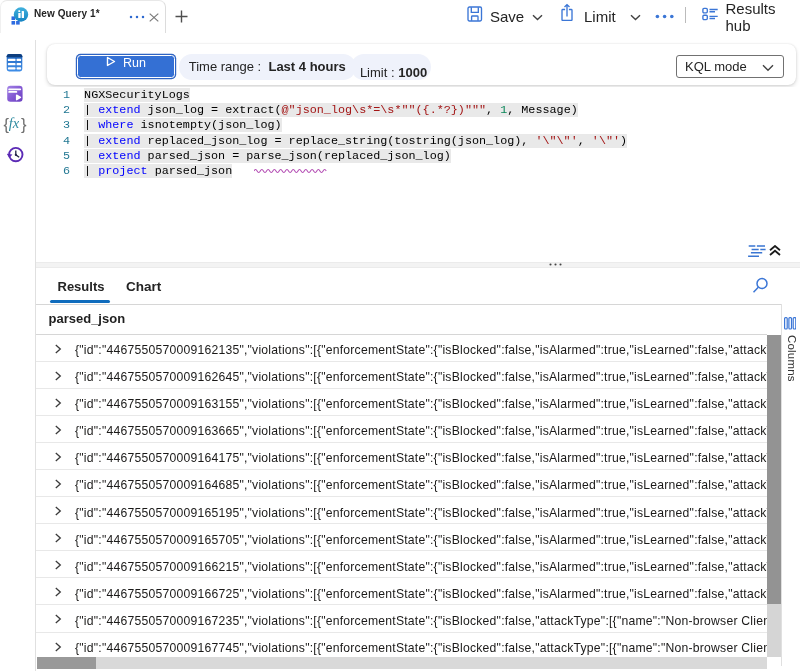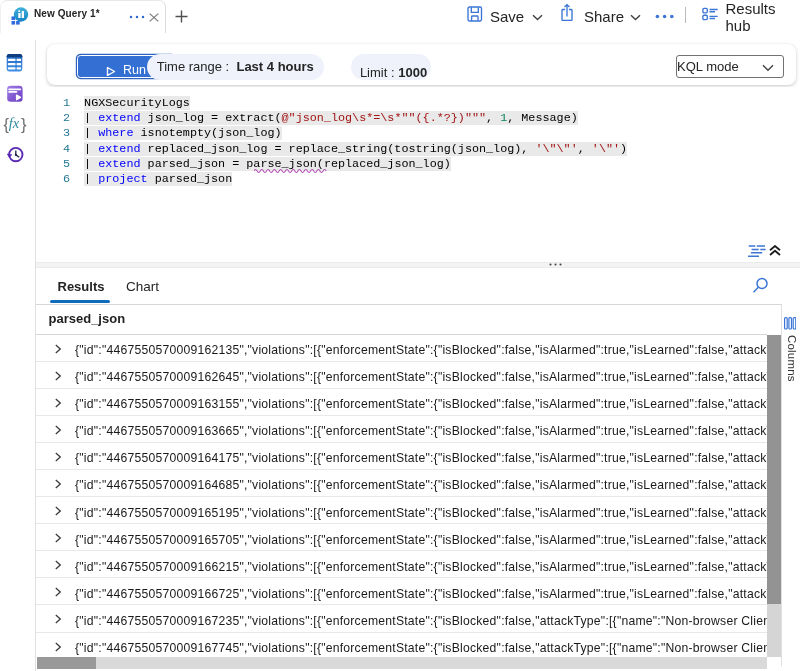--- a/index.html
+++ b/index.html
@@ -10,40 +10,40 @@
 #tab { left:0px; top:0; width:166px; height:33px; border-right:1px solid #dcdcdc; border-top:1px solid #e8e8e8; border-left:1px solid #f0f0f0; border-radius:7px 7px 0 0; }
 #tabname { left:34px; top:8px; font-size:10px; font-weight:bold; color:#242424; letter-spacing:0.1px; }
 #tabdots { left:129px; top:15px; }
 .topitem { top:0; height:33px; display:flex; align-items:center; gap:6px; font-size:15px; color:#242424; }
 .chev { margin-left:2px; }
 #topdiv { left:685px; top:6.5px; width:1px; height:16px; background:#bbbbbb; }
 
 #sidebarline { left:35px; top:40px; width:1px; height:631px; background:#e0e0e0; }
 
 #card { left:47px; top:44px; width:749px; height:41px; background:#fff; border-radius:8px; box-shadow:0 0 2px rgba(0,0,0,.12), 0 2px 4px rgba(0,0,0,.14); }
-#runbtn { left:77px; top:55px; width:98px; height:23px; background:#3470d4; border:1.5px solid #fff; box-shadow:0 0 0 1.2px #2e63c2; border-radius:3.5px; display:flex; align-items:flex-end; justify-content:center; gap:7px; color:#fff; font-size:12.5px; }
+#runbtn { left:77px; top:55px; width:98px; height:23px; background:#3470d4; border:1.5px solid #fff; box-shadow:0 0 0 1.2px #2e63c2; border-radius:3.5px; display:flex; align-items:flex-start; justify-content:center; gap:7px; color:#fff; font-size:12.5px; }
 .pill { top:53.5px; height:26.5px; background:#eff2fb; border-radius:13.5px; display:flex; align-items:center; justify-content:center; font-size:13px; color:#242424; }
-#pill1 { left:147px; width:176.5px; }
+#pill1 { left:179px; width:176.5px; }
 #pill2 { left:351px; width:80px; padding-left:5px;align-items:flex-end; }
-#kql { left:676px; top:54.5px; width:108px; height:23px; border:1px solid #717171; border-radius:3px; background:#fff; display:flex; align-items:center; font-size:13px; color:#242424; padding-left:0; }
+#kql { left:676px; top:54.5px; width:108px; height:23px; border:1px solid #717171; border-radius:3px; background:#fff; display:flex; align-items:center; font-size:13px; color:#242424; padding-left:8px; }
 
 #editor { left:36px; top:87px; width:764px; height:165.5px; background:#fff; font-family:"Liberation Mono", monospace; font-size:11.75px; }
-#editor pre { position:absolute; left:0; top:9px; font-family:"Liberation Mono", monospace; font-size:11.75px; line-height:15.2px; color:#000; }
+#editor pre { position:absolute; left:0; top:1px; font-family:"Liberation Mono", monospace; font-size:11.75px; line-height:15.2px; color:#000; }
 .ln { display:inline-block; width:34px; text-align:right; color:#237893; }
 .cl { background:#e9e9e9; }
 .kw { color:#0000ff; }
 .str { color:#a31515; }
 .num { color:#098658; }
 .sq { }
 
 #splitter { left:36px; top:262px; width:764px; height:5.5px; background:#f3f3f3; border-top:1px solid #ebebeb; border-bottom:1px solid #ebebeb; }
 #splitdots { left:549px; top:263px; }
 
 #tabresults { left:57.5px; top:278.5px; font-size:13px; font-weight:700; color:#242424; }
-#tabchart { left:126px; top:278.5px; font-size:13.5px; color:#242424; }
+#tabchart { left:126px; top:278.5px; font-size:13.5px; color:#242424;font-weight:bold; }
 #tabunderline { left:50px; top:299.5px; width:60px; height:3px; background:#0f6cbd; border-radius:2px; }
 #gridtopline { left:36px; top:303.5px; width:745px; height:1px; background:#d6d6d6; }
 #gridheader { left:36px; top:304.5px; width:731px; height:30px; border-bottom:1px solid #d6d6d6; }
 #ph { left:48.5px; top:311px; font-size:13px; font-weight:700; color:#1f1f1f; }
 #rows { left:36px; top:334.5px; width:730.5px; height:322px; overflow:hidden; }
 .row { position:relative; width:1600px; height:27.1px; border-bottom:1px solid #e8e8e8; font-size:12.2px; letter-spacing:0.22px; color:#1b1a19; white-space:nowrap; }
 .row .chv { position:absolute; left:17.5px; top:9px; }
 .row .txt { position:absolute; left:39px; top:8.5px; }
 
 #vsb { left:766.5px; top:334.5px; width:14px; height:322px; background:#fff; }
@@ -98,21 +98,21 @@
       <span>Save</span>
     </div>
   <svg class="abs chev" style="left:530px;top:13.5px" width="11" height="7" viewBox="0 0 11 7" fill="none" stroke="#424242" stroke-width="1.4">
       <path d="M1 1.2 L5.5 5.6 L10 1.2"></path>
     </svg>
   <svg class="abs" style="left:558.5px;top:3px" width="16" height="18" viewBox="0 0 16 18" fill="none" stroke="#3b76d6" stroke-width="1.35">
     <path d="M9.9 6.5 H12.2 Q13 6.5 13 7.3 V16.7 Q13 17.5 12.2 17.5 H3.8 Q3 17.5 3 16.7 V7.3 Q3 6.5 3.8 6.5 H6.1"></path>
     <path d="M8 13.5 V1.6 M5.5 4.1 L8 1.6 L10.5 4.1"></path>
   </svg>
   <div class="abs topitem" style="left:584px">
-      <span>Share</span>
+      <span>Limit</span>
     </div>
   <svg class="abs chev" style="left:628px;top:13.5px" width="11" height="7" viewBox="0 0 11 7" fill="none" stroke="#424242" stroke-width="1.4">
       <path d="M1 1.2 L5.5 5.6 L10 1.2"></path>
     </svg>
   <svg class="abs" style="left:654.5px;top:13.7px" width="20" height="5" viewBox="0 0 20 5">
     <circle cx="2.4" cy="2.5" r="1.8" fill="#3b76d6"></circle>
       <circle cx="9.6" cy="2.5" r="1.8" fill="#3b76d6"></circle>
       <circle cx="16.8" cy="2.5" r="1.8" fill="#3b76d6"></circle>
   </svg>
   <div class="abs" id="topdiv"></div>

